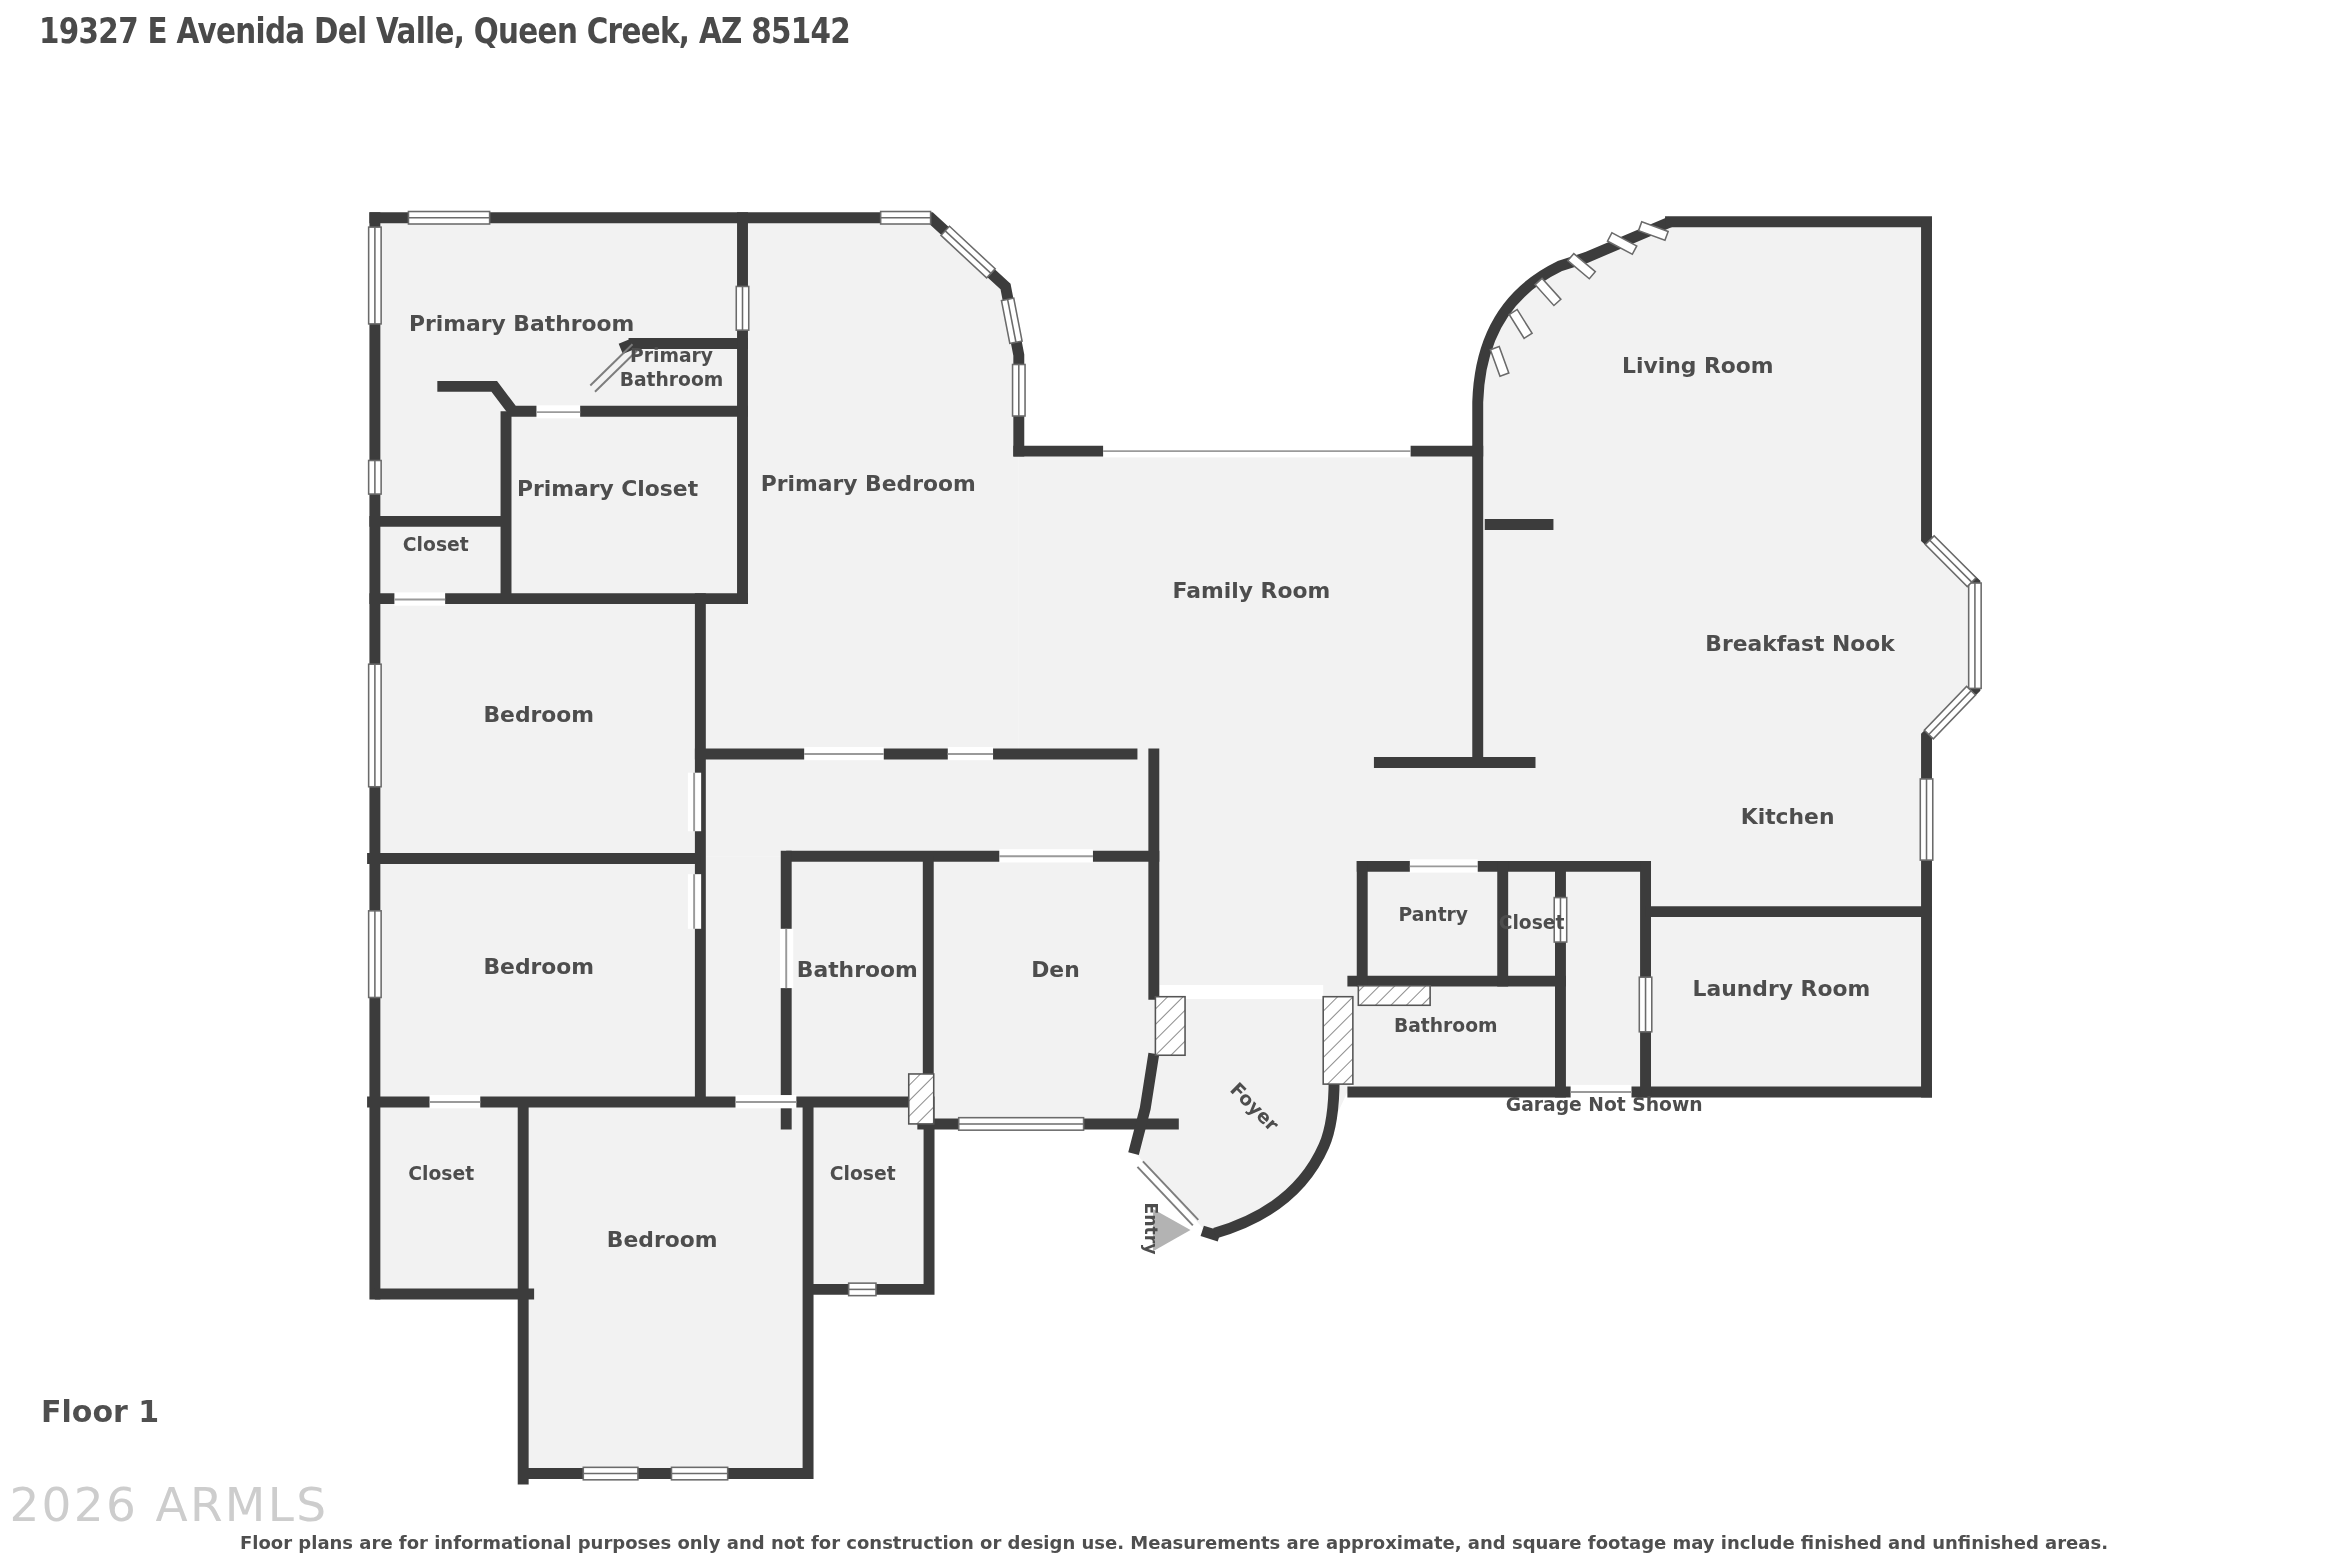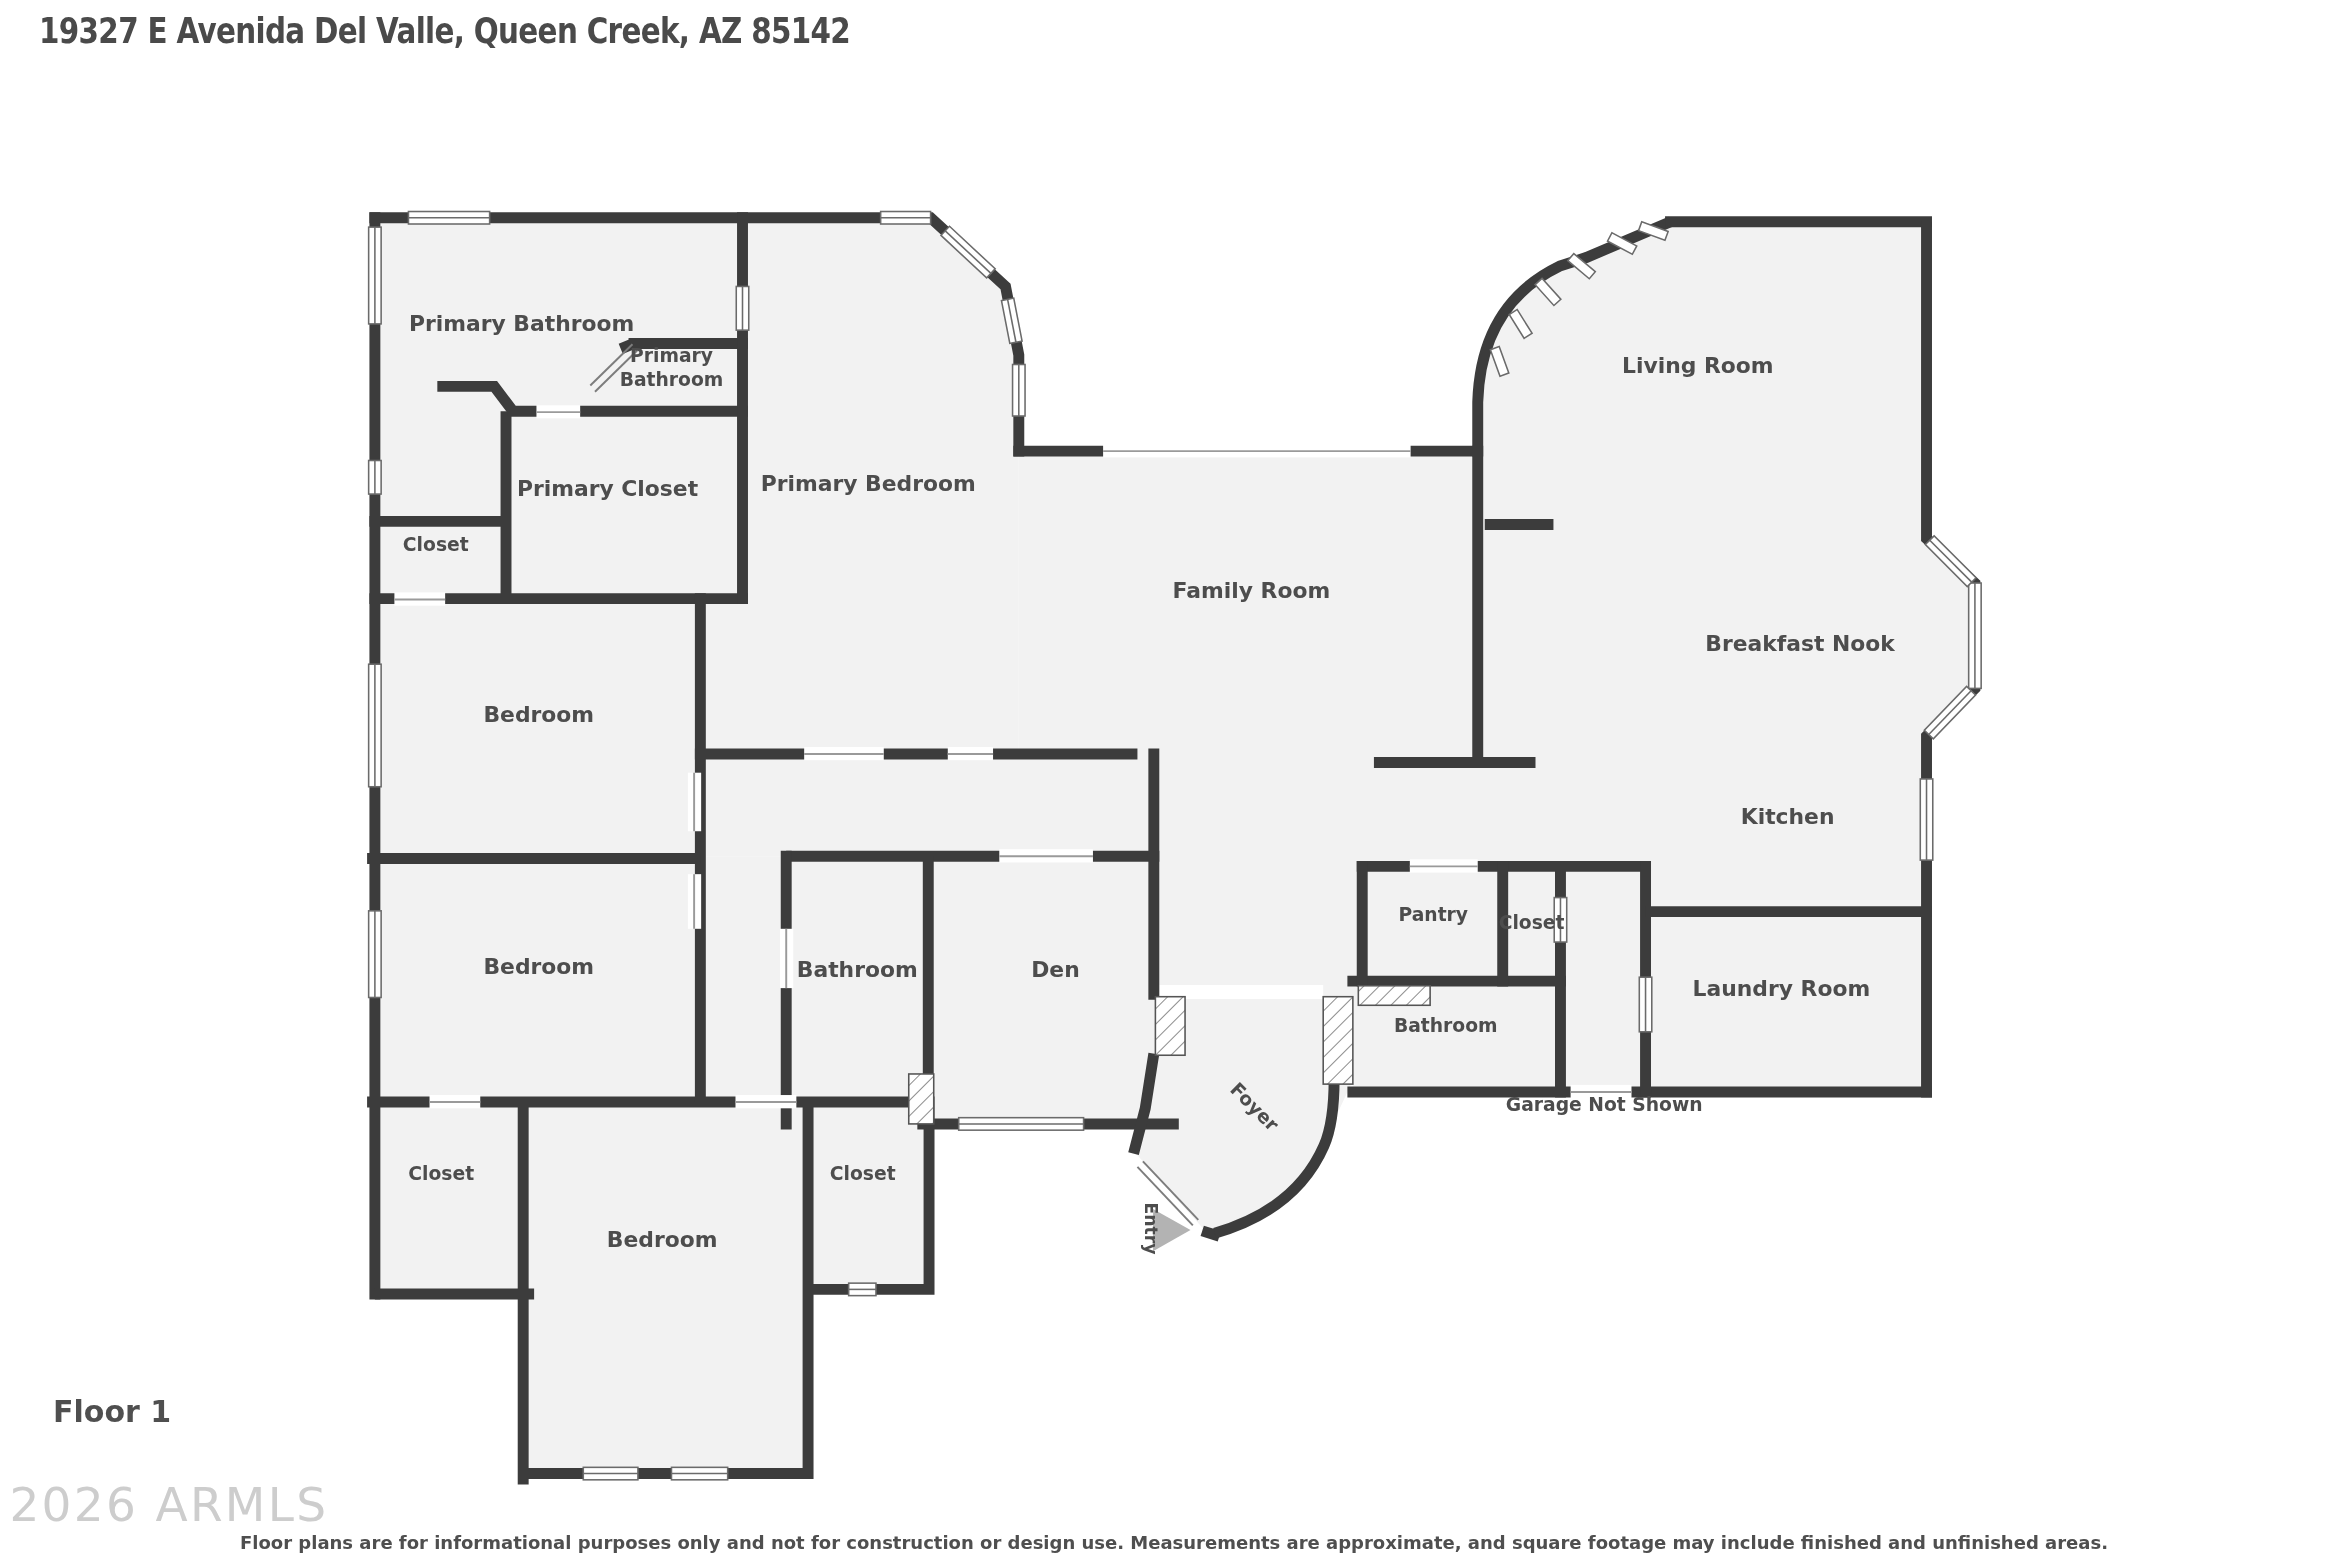--- a/index.html
+++ b/index.html
@@ -7,21 +7,21 @@
     width:2342px;height:1561px;position:relative;overflow:hidden;
     background:#ffffff;font-family:"DejaVu Sans",sans-serif;
   }
   .title{
     position:absolute;left:39px;top:11px;
     font-size:35px;font-weight:bold;color:#4a4a4a;letter-spacing:-0.8px;
     transform:scaleX(0.84);transform-origin:left top;white-space:nowrap;
   }
   .floor-label{
     position:absolute;left:41px;top:1394px;
-    font-size:30px;font-weight:bold;color:#4f4f4f;margin-left:12px;
+    font-size:30px;font-weight:bold;color:#4f4f4f;
   }
   .watermark{
     position:absolute;left:9.4px;top:1477px;
     font-size:47px;color:#cdcdcd;letter-spacing:2.3px;font-weight:normal;
     white-space:nowrap;
   }
   .disclaimer{
     position:absolute;left:6px;right:0;top:1532px;text-align:center;
     font-size:18px;font-weight:bold;color:#4f4f4f;
   }

